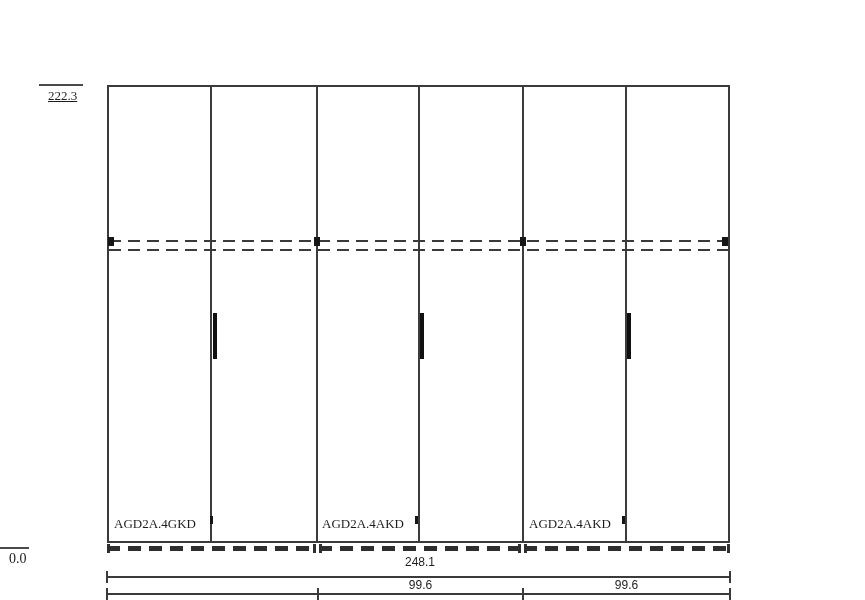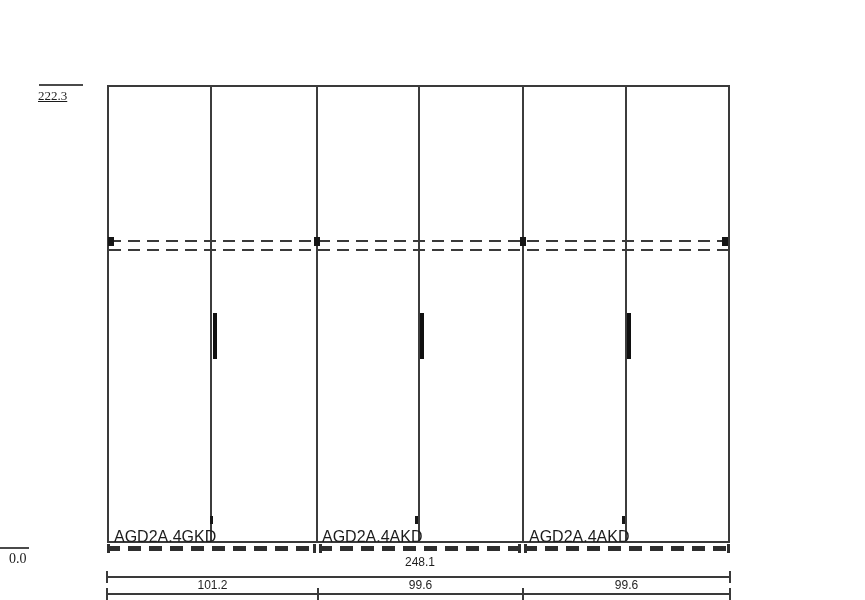--- a/index.html
+++ b/index.html
@@ -58,23 +58,23 @@
     position: absolute;
     top: -2px;
     width: 3px; height: 9px;
     background: #2e2e2e;
   }
   .plinth::before { left: 0; }
   .plinth::after { right: 0; }
 
   
   .module-label {
-    top: 528px;
-    font-family: Liberation Sans, sans-serif;
-    font-size: 16px;
+    top: 516px;
+    font-family: Liberation Serif, serif;
+    font-size: 13px;
     color: #1c1c1c;
     white-space: nowrap;
   }
 
   
   .elev-line { height: 2px; background: #4a4a4a; }
   .elev-text {
     font-family: "Liberation Serif", serif;
     font-size: 13px;
     color: #1c1c1c;
@@ -122,31 +122,30 @@
 
   <div class="abs plinth" style="left:107px; width:209px;"></div>
   <div class="abs plinth" style="left:319px; width:202px;"></div>
   <div class="abs plinth" style="left:524px; width:206px;"></div>
 
   <div class="abs module-label" style="left:114px;">AGD2A.4GKD</div>
   <div class="abs module-label" style="left:322px;">AGD2A.4AKD</div>
   <div class="abs module-label" style="left:529px;">AGD2A.4AKD</div>
 
   <div class="abs elev-line" style="left:39px; top:84px; width:44px;"></div>
-  <div class="abs elev-text" style="left:38px; top:88px;text-decoration:underline;">222.3</div>
+  <div class="abs elev-text" style="left:48px; top:88px;text-decoration:underline;">222.3</div>
 
   <div class="abs elev-line" style="left:0px; top:547px; width:29px;"></div>
   <div class="abs elev-text" style="left:9px; top:551px; font-size:14px;">0.0</div>
 
   <div class="abs dim-text" style="left:395px; top:555px; width:50px;">248.1</div>
   <div class="abs dim-line" style="left:107px; top:576px; width:624px;"></div>
   <div class="abs dim-tick" style="left:106px; top:571px;"></div>
   <div class="abs dim-tick" style="left:729px; top:571px;"></div>
 
-  <div class="abs dim-text" style="left:107px; top:578px; width:211px;">101.2</div>
   <div class="abs dim-text" style="left:318px; top:578px; width:205px;">99.6</div>
   <div class="abs dim-text" style="left:523px; top:578px; width:207px;">99.6</div>
 
   <div class="abs dim-line" style="left:107px; top:593px; width:624px;"></div>
   <div class="abs dim-tick" style="left:106px; top:588px;"></div>
   <div class="abs dim-tick" style="left:317px; top:588px;"></div>
   <div class="abs dim-tick" style="left:522px; top:588px;"></div>
   <div class="abs dim-tick" style="left:729px; top:588px;"></div>
 
 </div>

